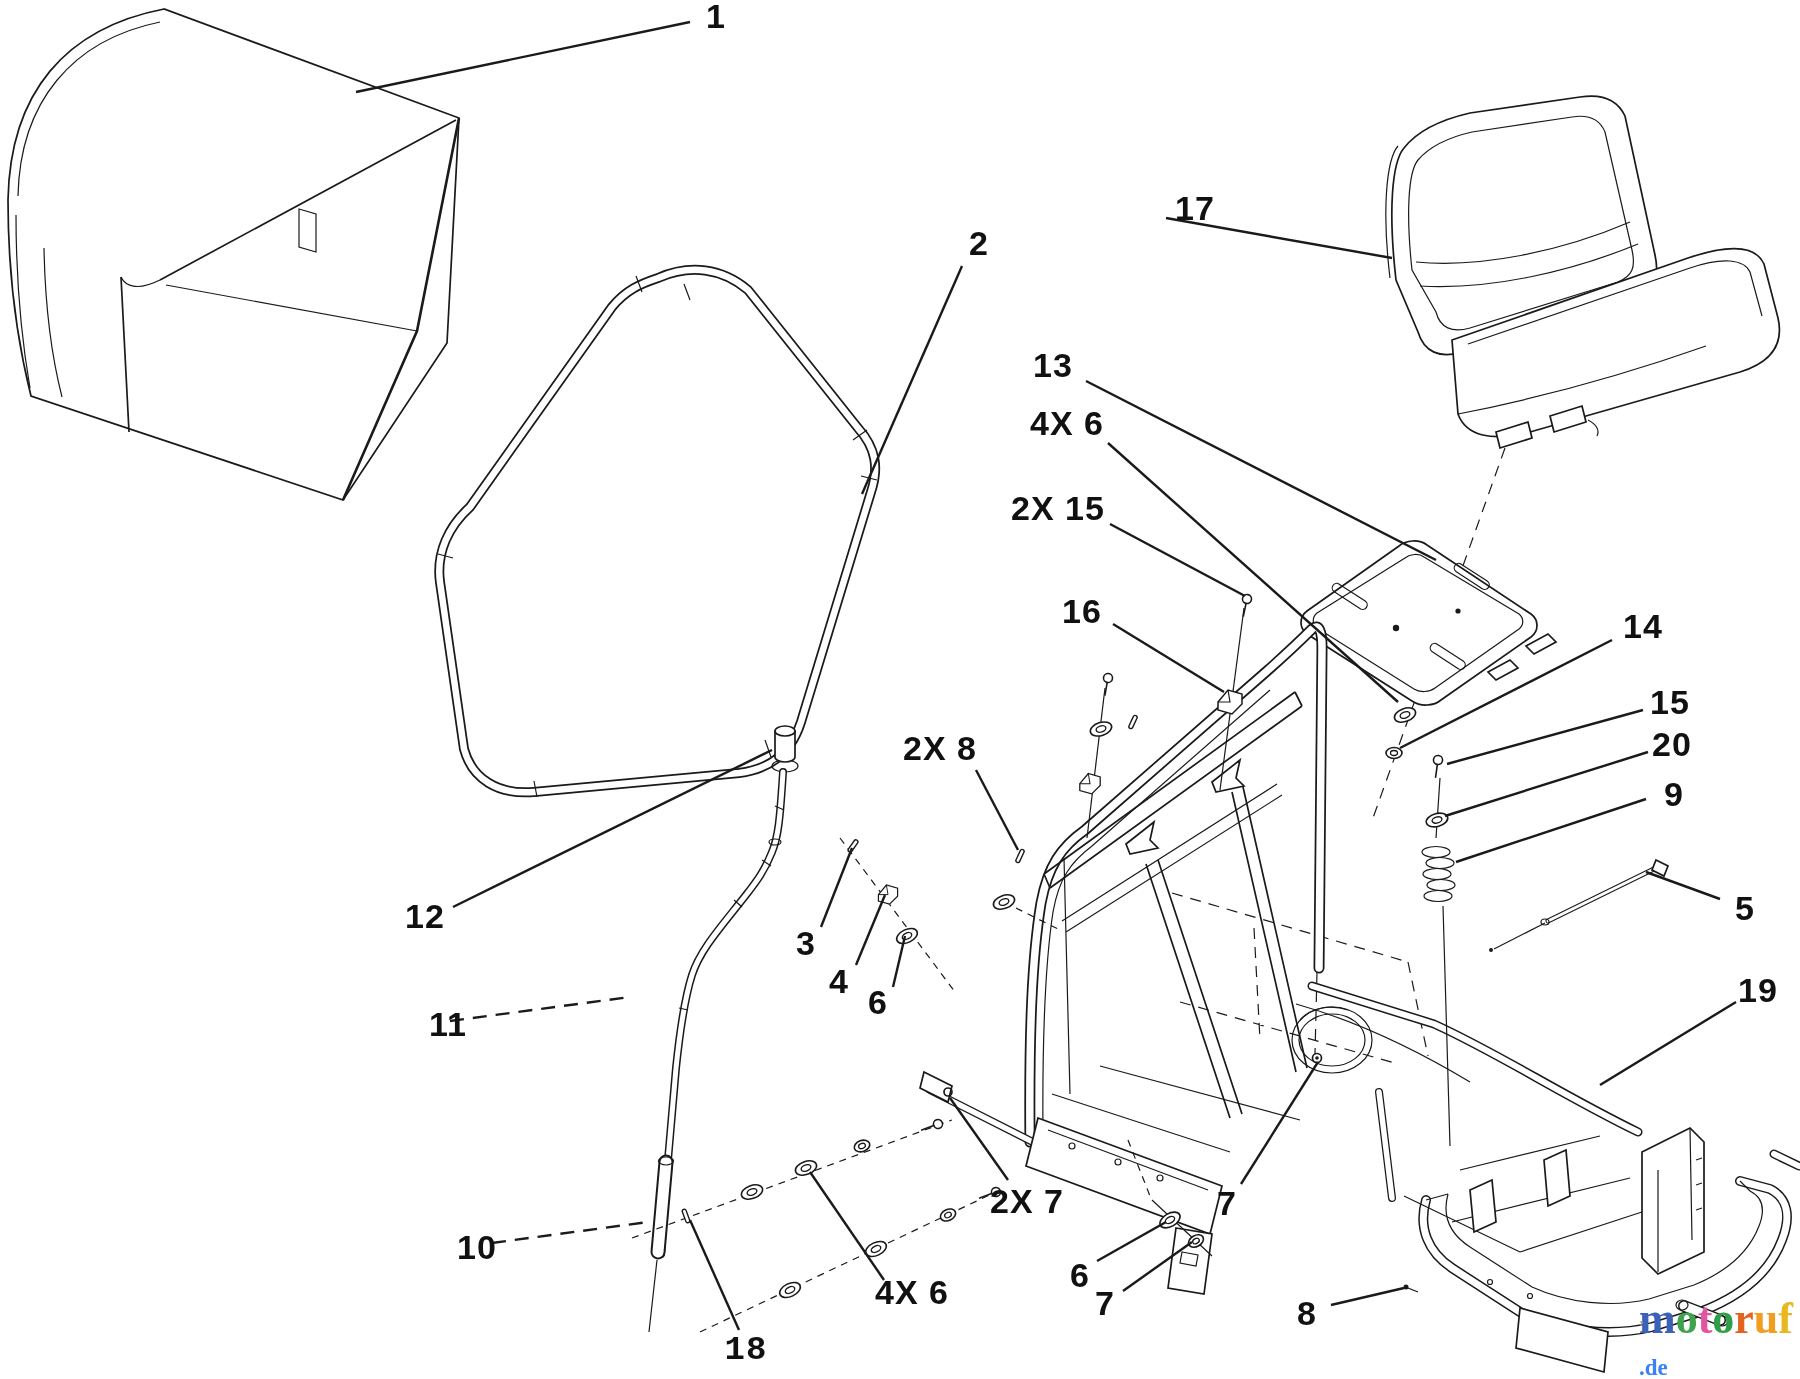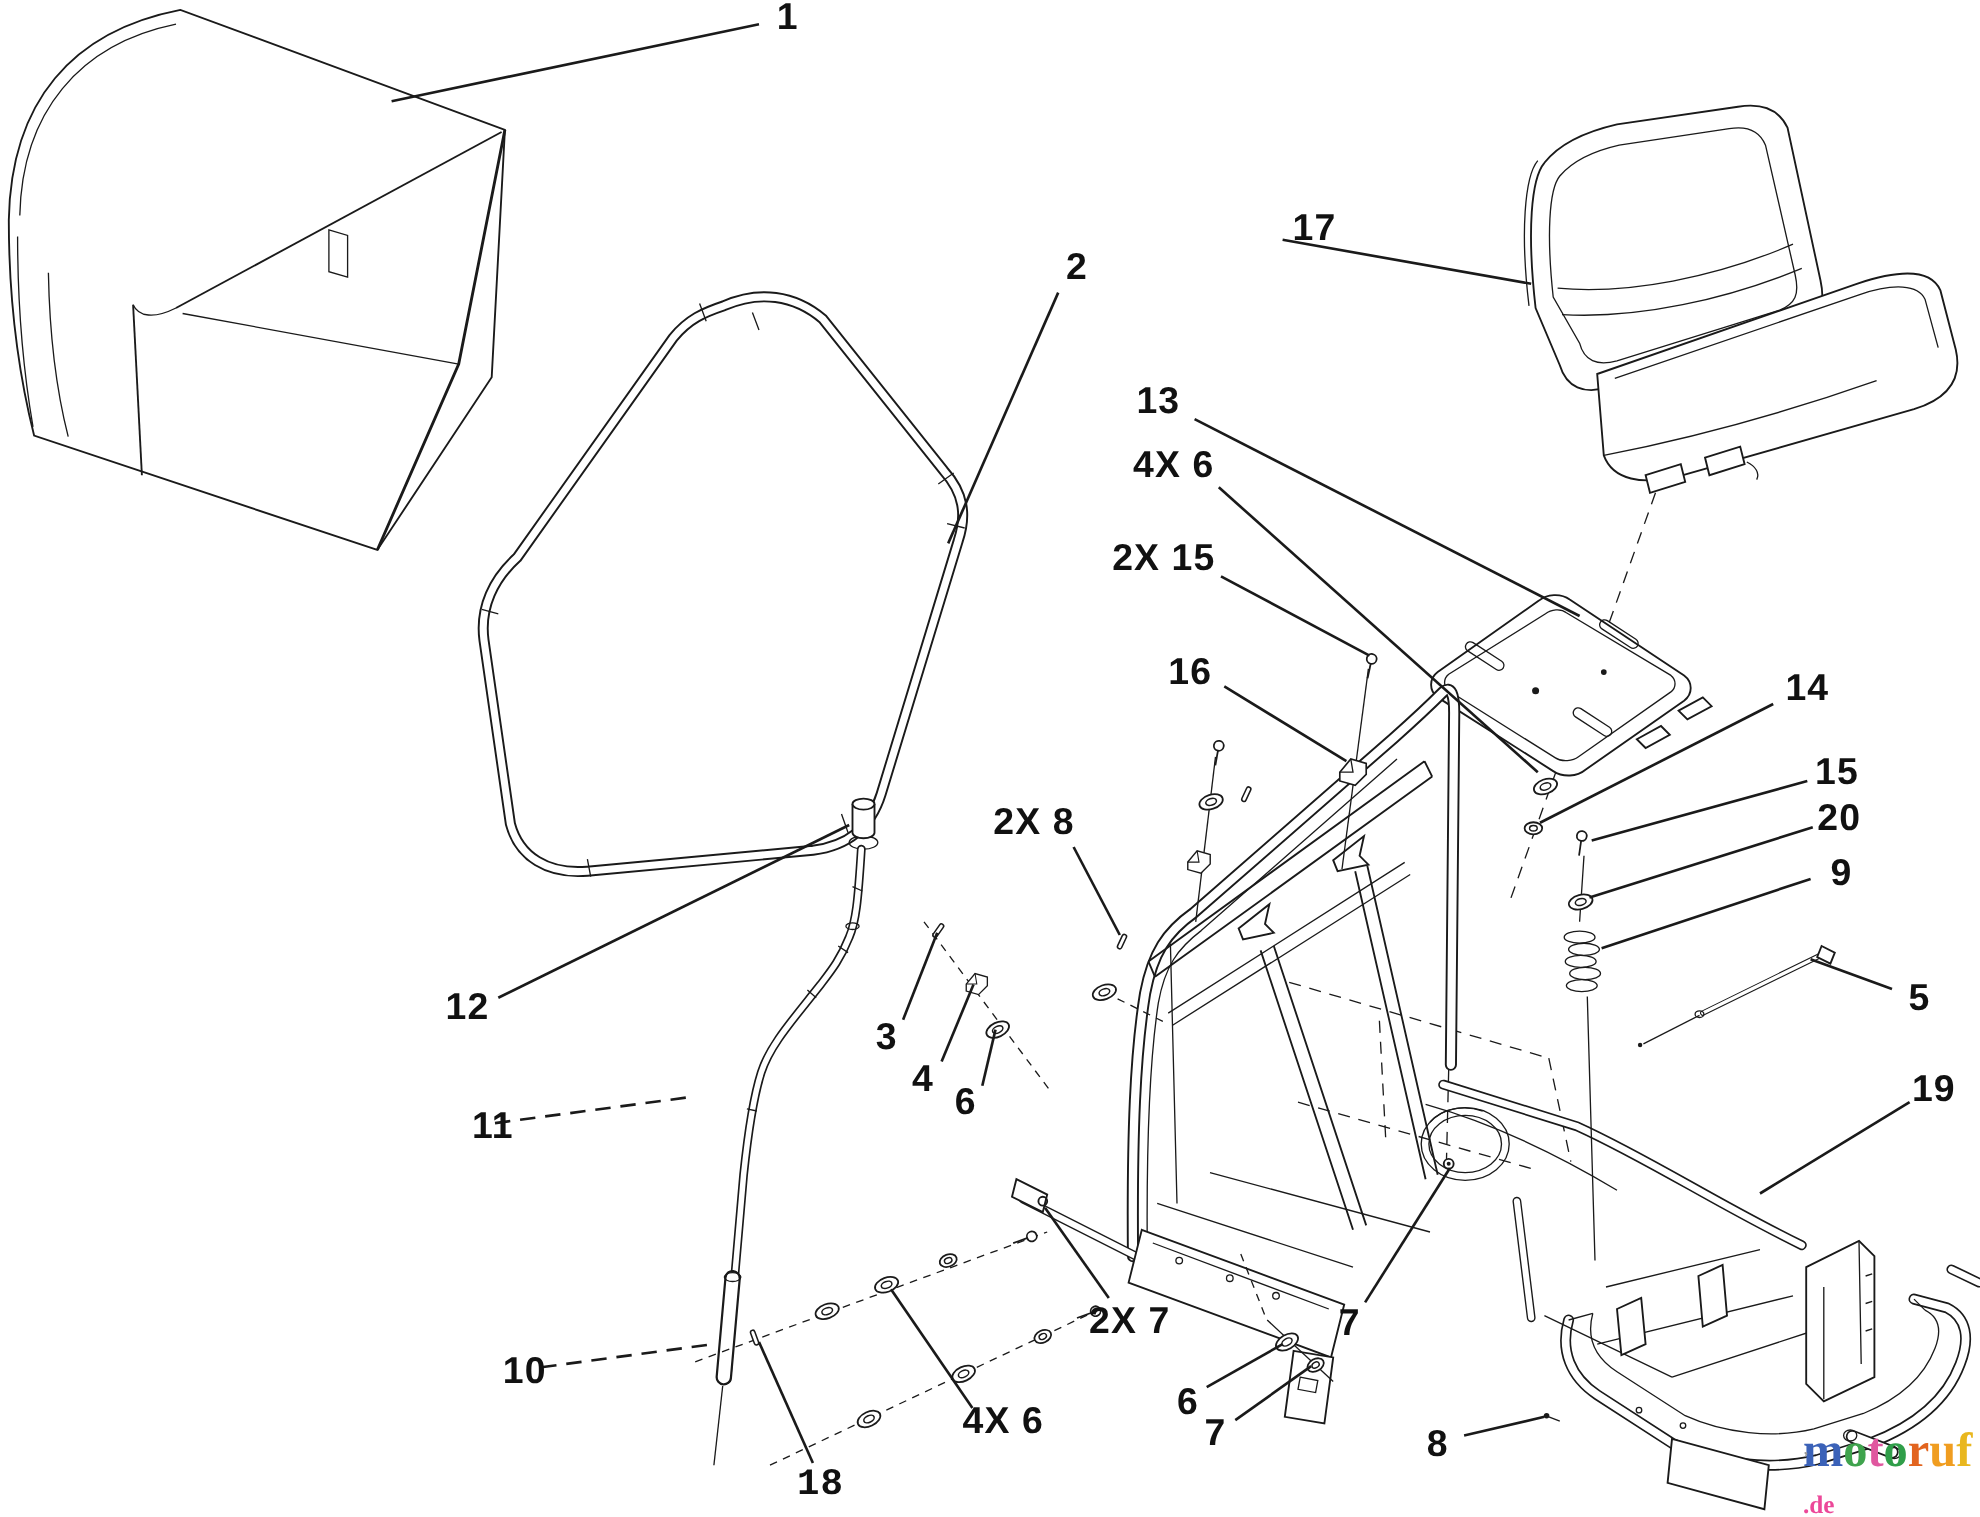--- a/index.html
+++ b/index.html
@@ -294,16 +294,16 @@
       <div class="callout" style="left: 1027px; top: 1201px;">2X 7</div>
       <div class="callout" style="left: 1227px; top: 1203px;">7</div>
       <div class="callout" style="left: 1080px; top: 1275px;">6</div>
       <div class="callout" style="left: 1105px; top: 1303px;">7</div>
       <div class="callout" style="left: 1307px; top: 1313px;">8</div>
     </div>
 
 <div class="watermark">
   <span id="wm-letters"><span class="wm-letter" style="color: rgb(59, 98, 184);">m</span><span class="wm-letter" style="color: rgb(63, 163, 77);">o</span><span class="wm-letter" style="color: rgb(224, 87, 159);">t</span><span class="wm-letter" style="color: rgb(47, 158, 73);">o</span><span class="wm-letter" style="color: rgb(226, 100, 31);">r</span><span class="wm-letter" style="color: rgb(240, 157, 32);">u</span><span class="wm-letter" style="color: rgb(233, 183, 31);">f</span></span>
       <span class="wm-mark" id="wm-mark">’</span>
-      <span class="wm-suffix" style="color: #ec4899;">.de</span>
+      <span class="wm-suffix" style="color: #3b82f6;">.de</span>
 </div>
 
 </div>
 
 </body></html>

